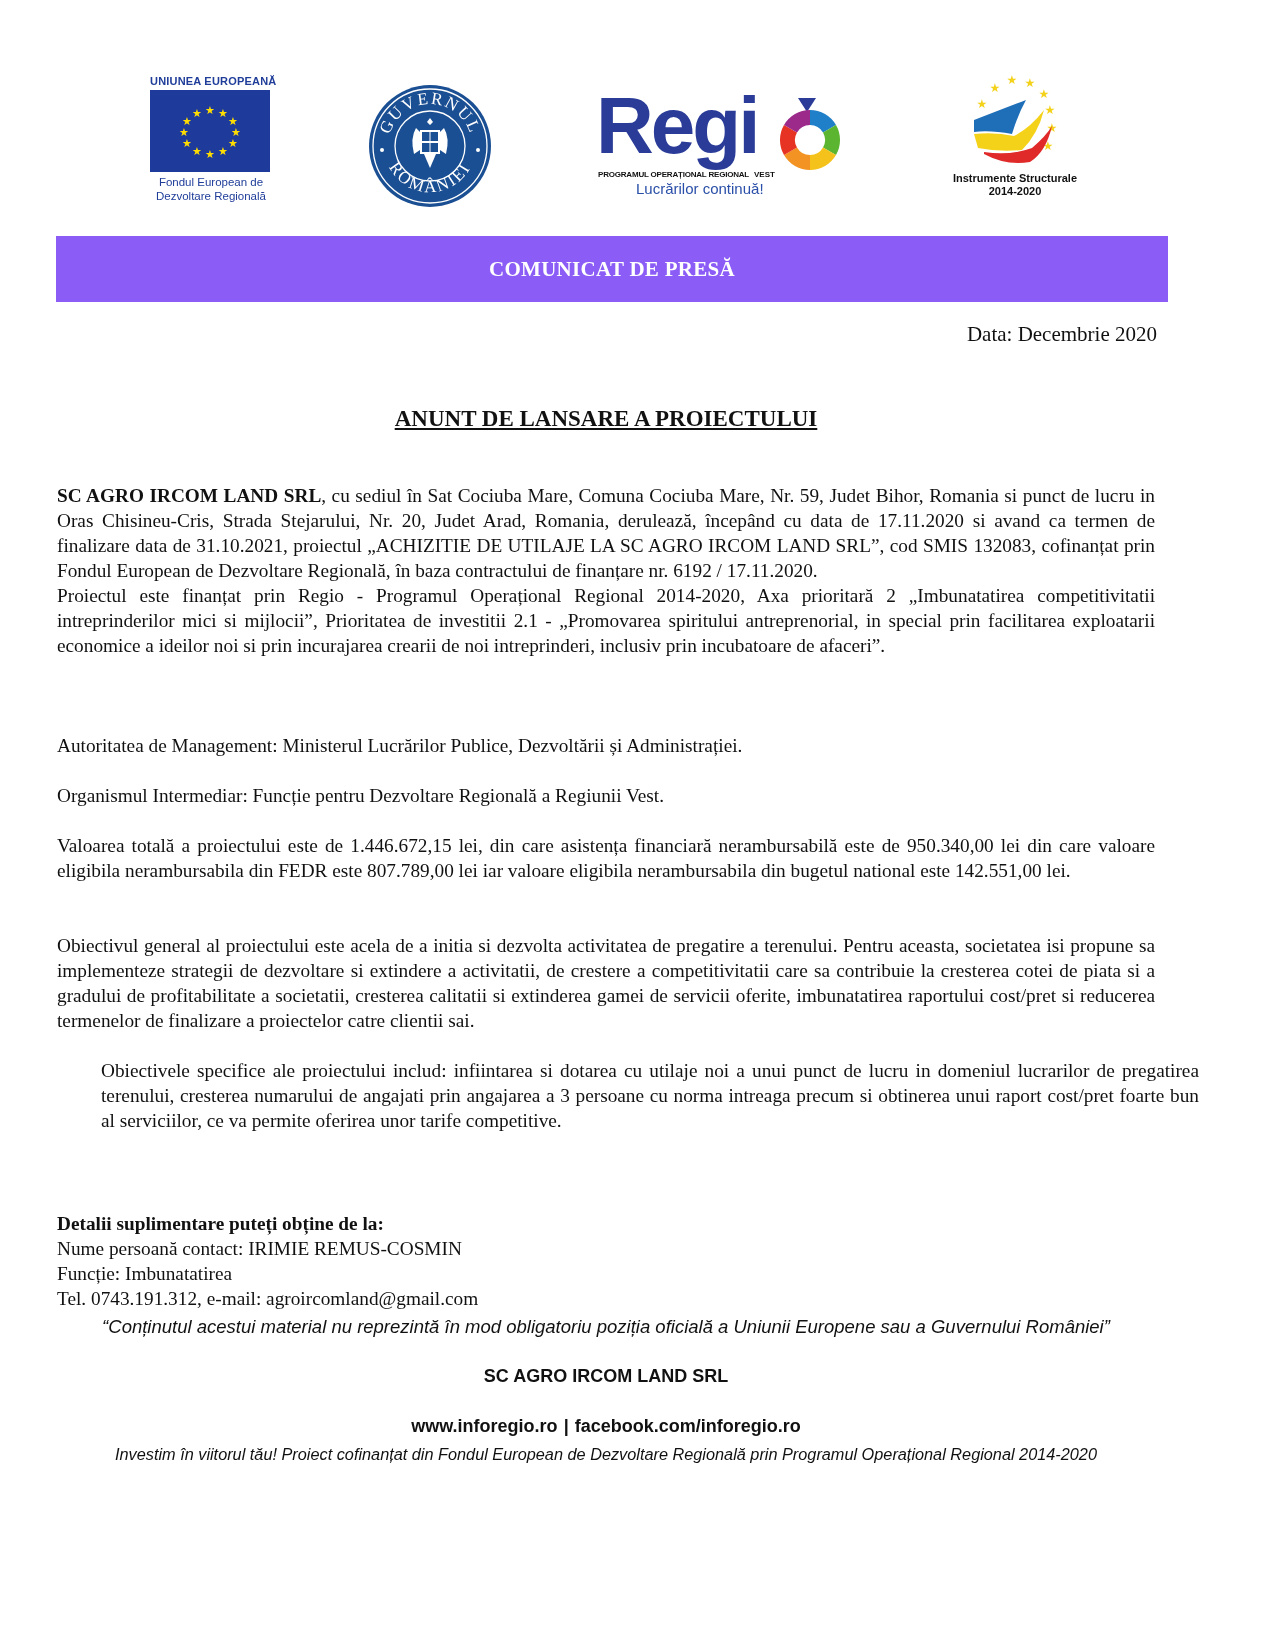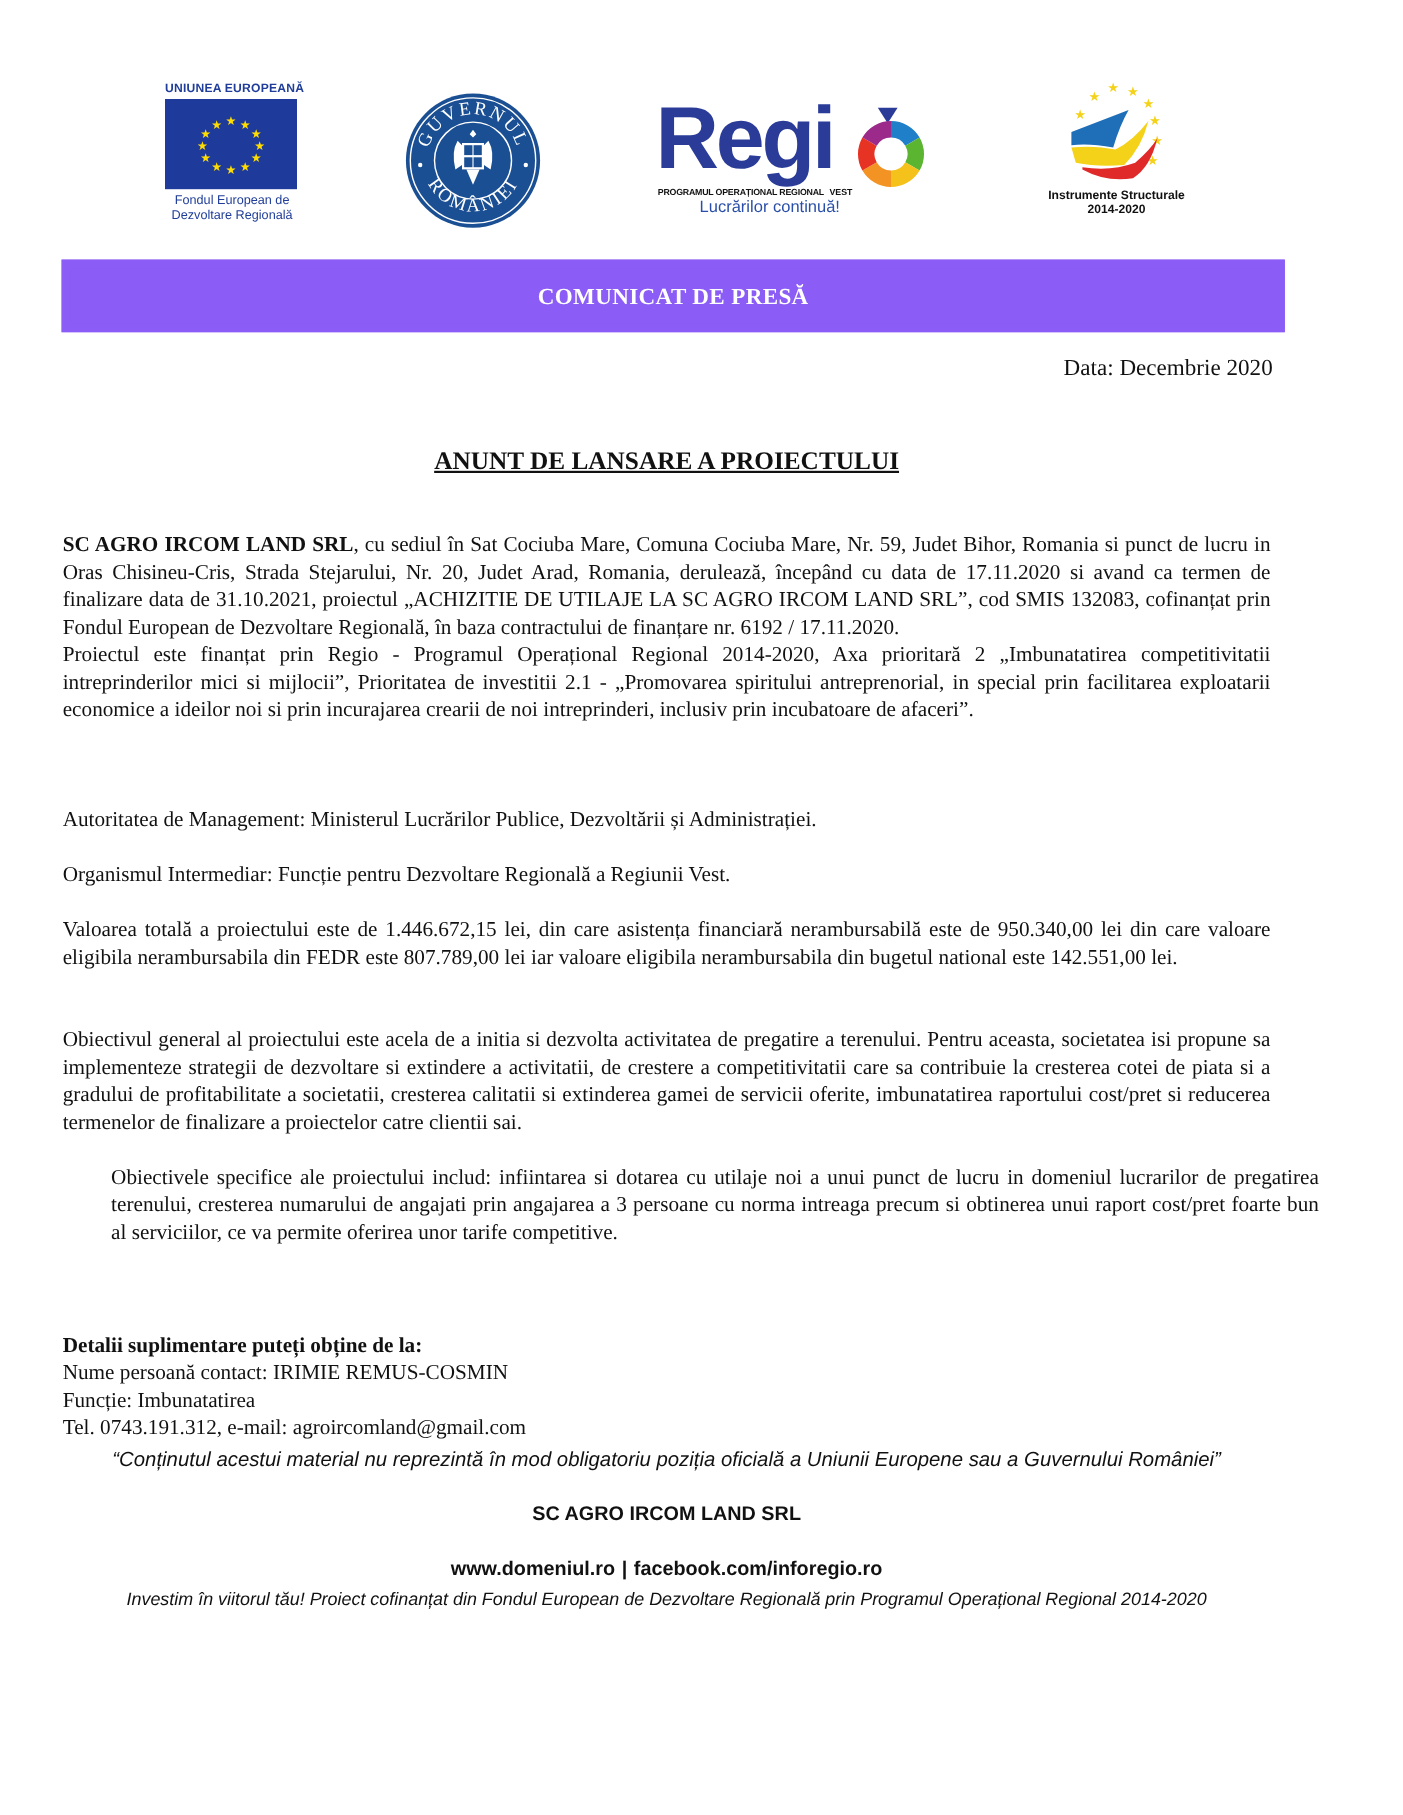--- a/index.html
+++ b/index.html
@@ -176,15 +176,15 @@
 <div id="contact" class="block serif">
   <div class="contact-head">Detalii suplimentare puteți obține de la:</div>
   <div>Nume persoană contact: IRIMIE REMUS-COSMIN</div>
   <div>Funcție: Imbunatatirea</div>
   <div><span>Tel. 0743.191.312, e-mail: </span><span>agroircomland@gmail.com</span></div>
 </div>
 
 <div id="disclaimer" class="foot sans">“Conținutul acestui material nu reprezintă în mod obligatoriu poziția oficială a Uniunii Europene sau a Guvernului României”</div>
 <div id="company-footer" class="foot sans">SC AGRO IRCOM LAND SRL</div>
 <div id="links" class="foot sans">
-  <span>www.domeniul.ro</span><span class="sep">|</span><span>facebook.com/inforegio.ro</span>
+  <span>www.inforegio.ro</span><span class="sep">|</span><span>facebook.com/inforegio.ro</span>
 </div>
 <div id="tagline" class="foot sans">Investim în viitorul tău! Proiect cofinanțat din Fondul European de Dezvoltare Regională prin Programul Operațional Regional 2014-2020</div>
 
 </body></html>

